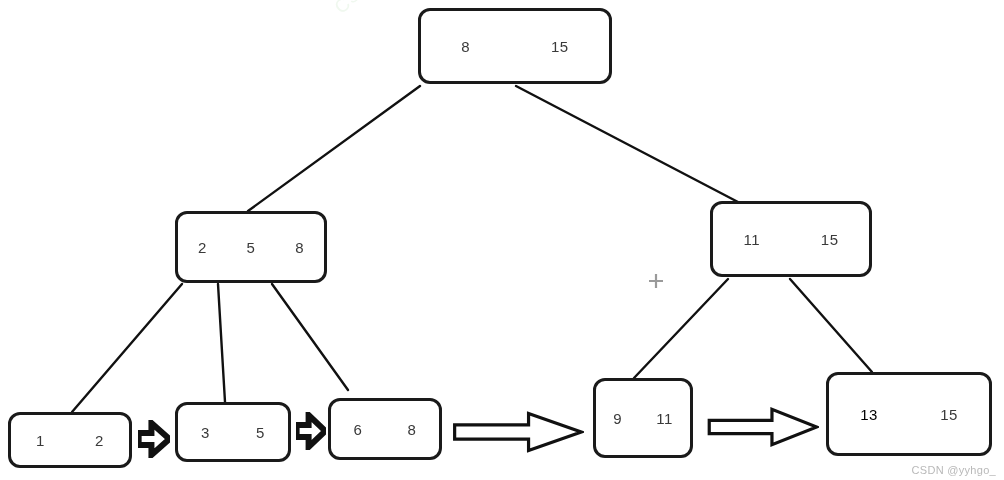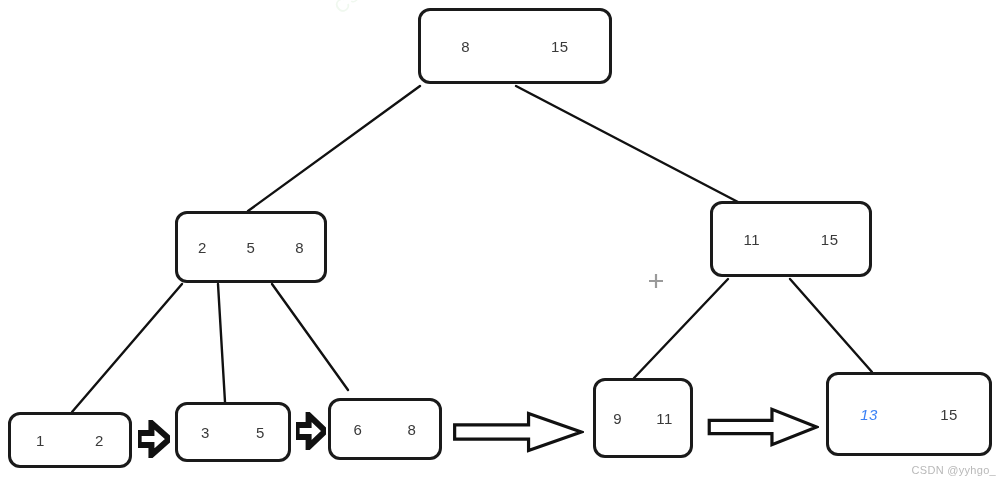--- a/index.html
+++ b/index.html
@@ -118,21 +118,21 @@
       </div>
       <div class="node" style="left: 328px; top: 398px; width: 114px; height: 62px; border-color: rgb(26, 26, 26); background: rgb(255, 255, 255);">
         <span class="key" style="color: rgb(58, 58, 58);">6</span>
         <span class="key" style="color: rgb(58, 58, 58);">8</span>
       </div>
       <div class="node" style="left: 593px; top: 378px; width: 100px; height: 80px; border-color: rgb(26, 26, 26); background: rgb(255, 255, 255);">
         <span class="key" style="color: rgb(58, 58, 58);">9</span>
         <span class="key" style="color: rgb(58, 58, 58);">11</span>
       </div>
       <div class="node" style="left: 826px; top: 372px; width: 166px; height: 84px; border-color: rgb(26, 26, 26); background: rgb(255, 255, 255);">
-        <span class="key" style="color: #3b82f6; font-style: italic;">13</span>
+        <span class="key" style="color: #000000;">13</span>
         <span class="key" style="color: rgb(58, 58, 58);">15</span>
       </div>
     </div>
 
   <div id="arrows-layer">
       <svg class="arrow" width="32" height="38" viewBox="0 0 100 50" preserveAspectRatio="none" style="left: 138px; top: 420px; position: absolute;">
         <path d="M2,17 L42,17 L42,4 L98,25 L42,46 L42,33 L2,33 Z" fill="#ffffff" stroke="#111111" stroke-width="6" stroke-linejoin="miter" vector-effect="non-scaling-stroke"></path>
       </svg>
       <svg class="arrow" width="30" height="38" viewBox="0 0 100 50" preserveAspectRatio="none" style="left: 296px; top: 412px; position: absolute;">
         <path d="M2,17 L42,17 L42,4 L98,25 L42,46 L42,33 L2,33 Z" fill="#ffffff" stroke="#111111" stroke-width="6" stroke-linejoin="miter" vector-effect="non-scaling-stroke"></path>

